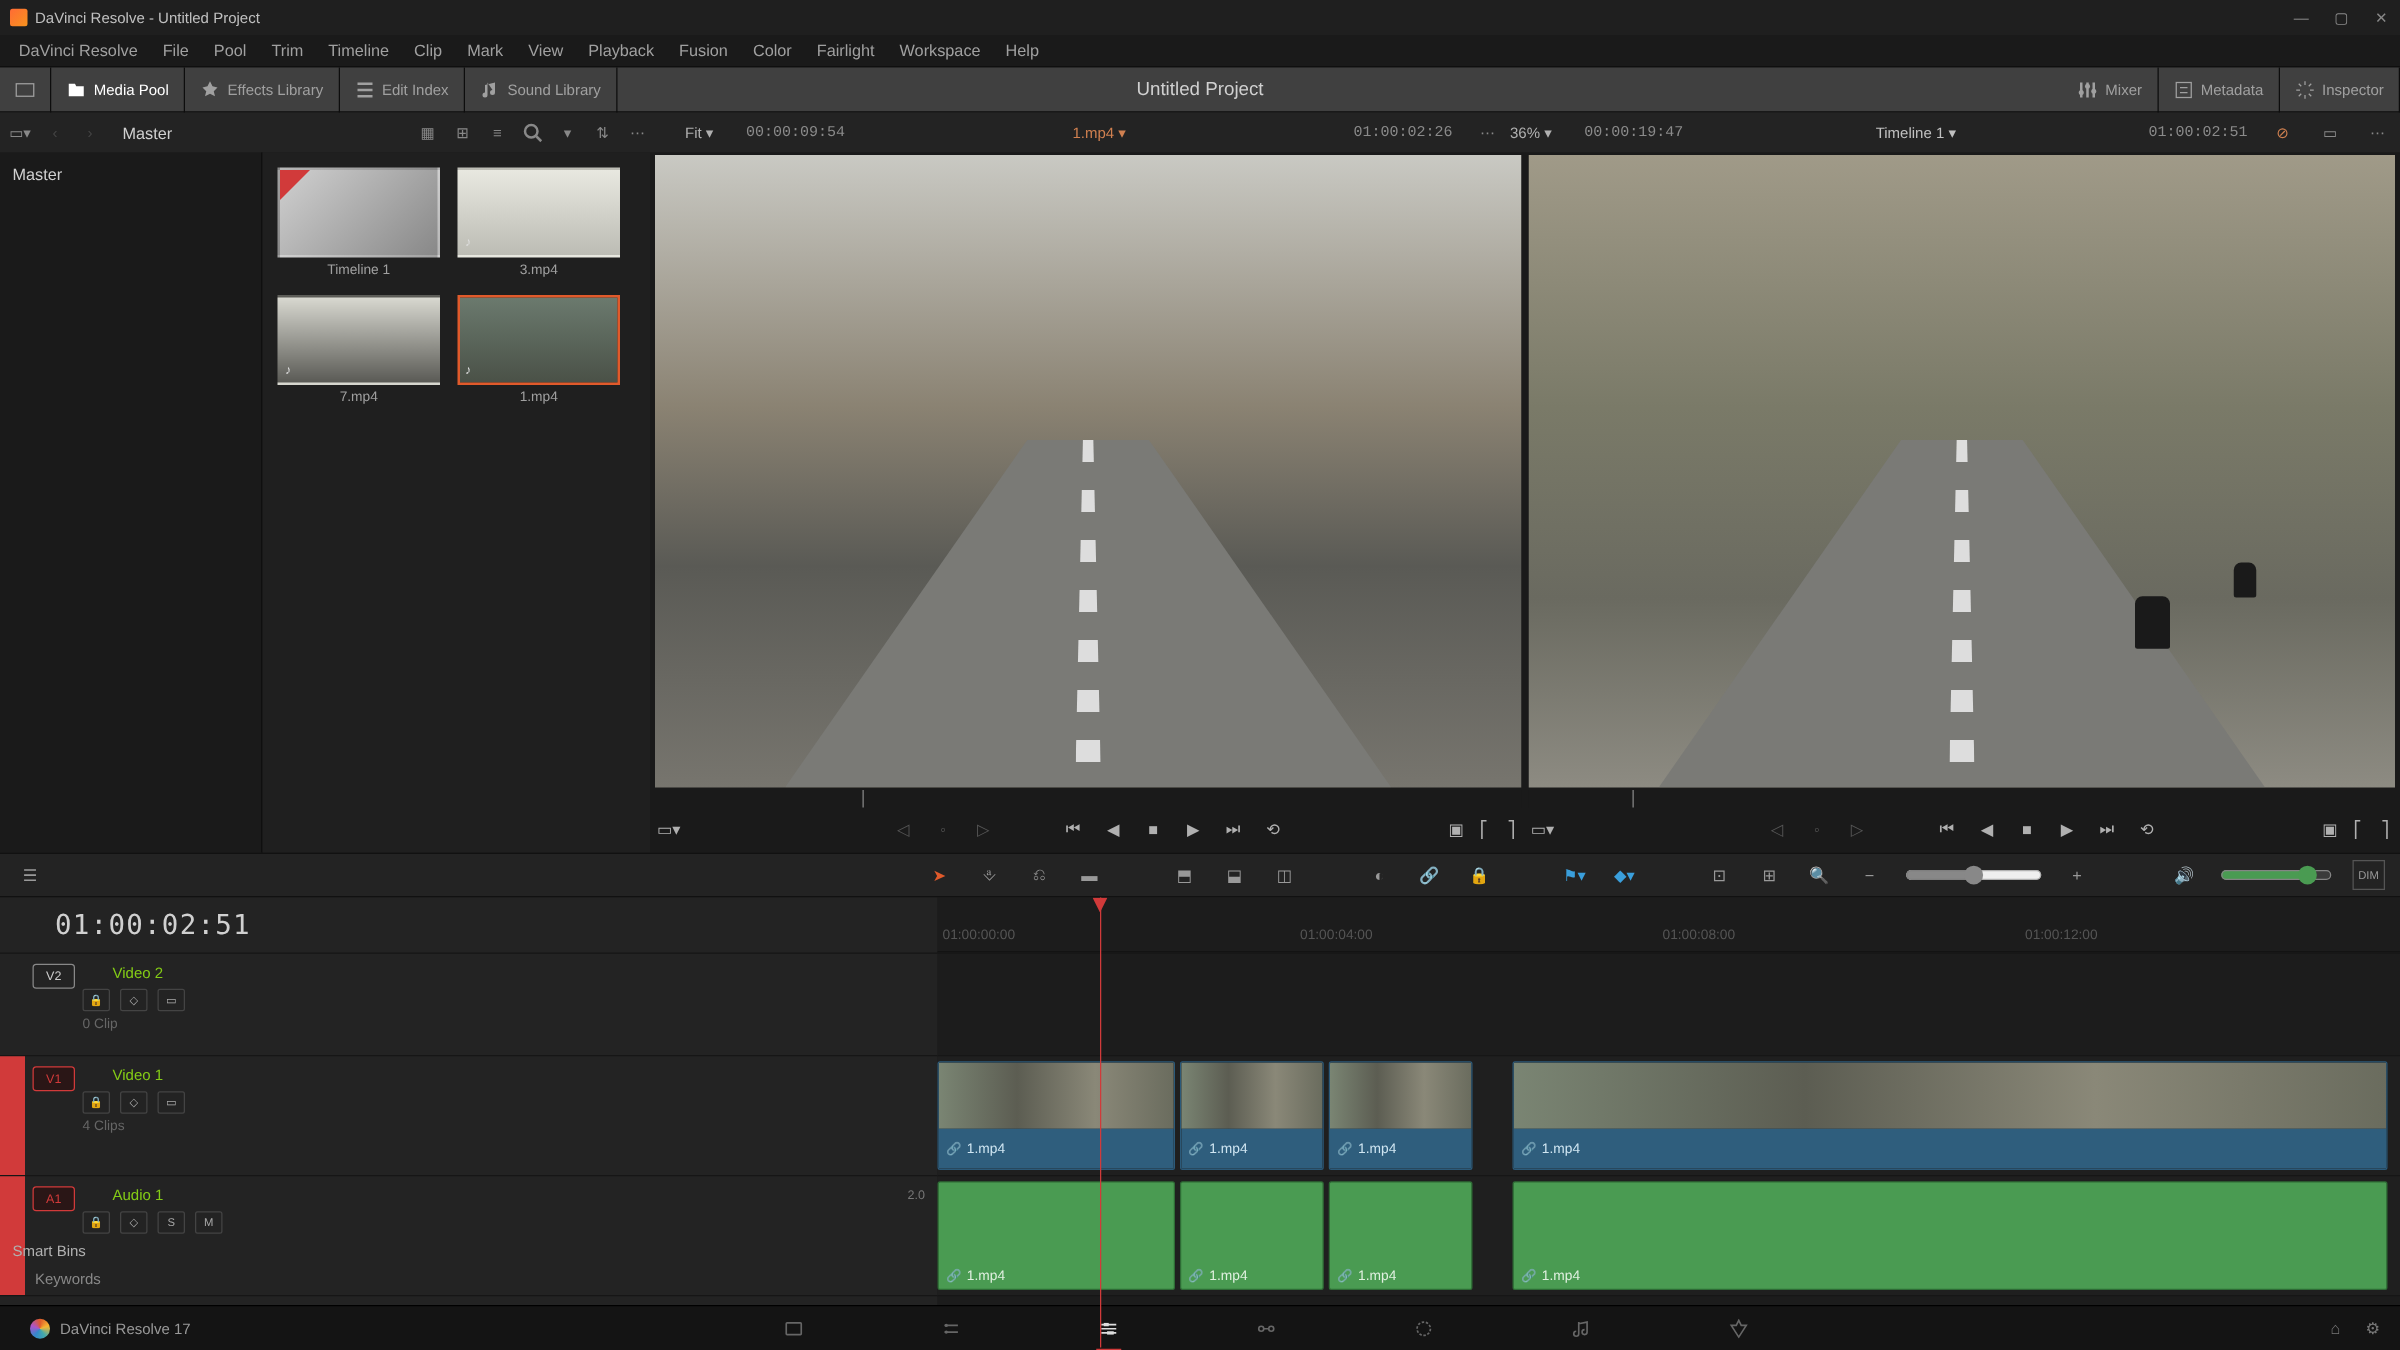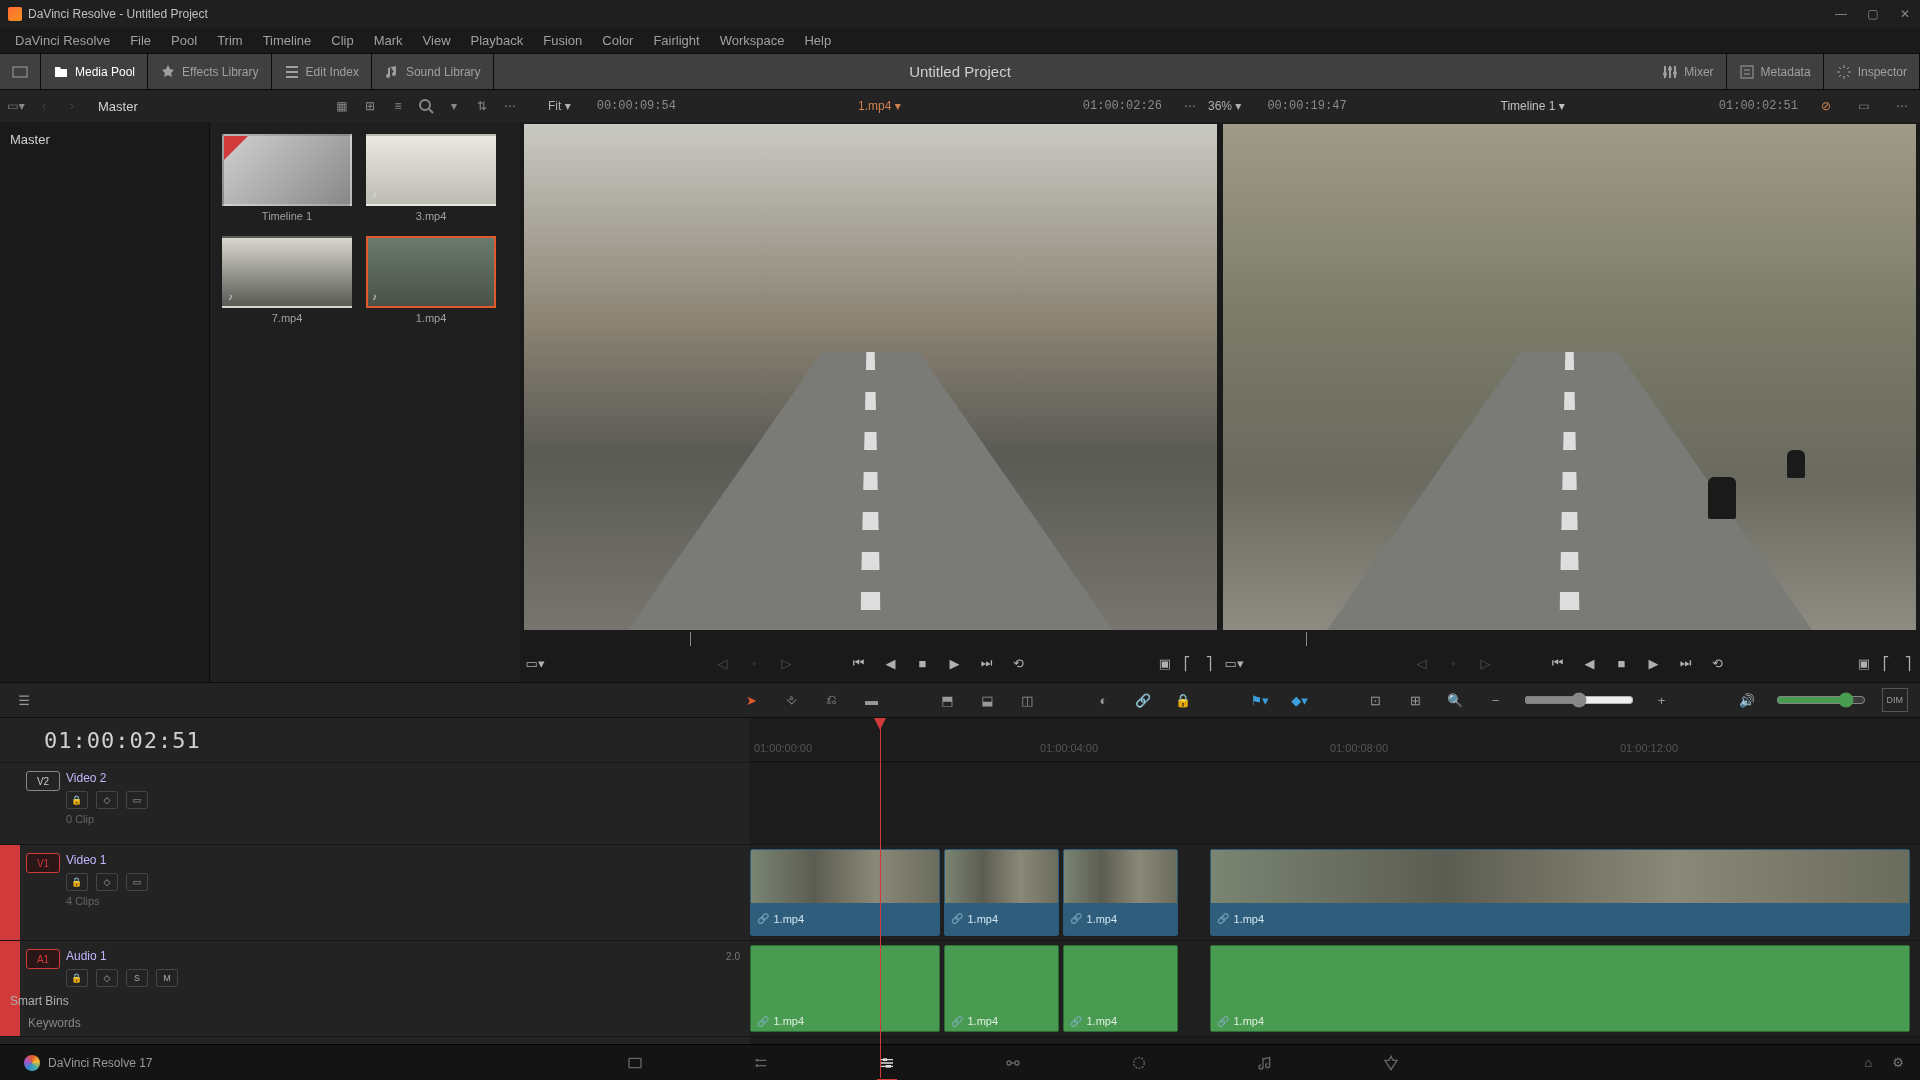--- a/index.html
+++ b/index.html
@@ -72,21 +72,21 @@
 
 .timeline-area { display:flex; height:360px; background:#1c1c1c; }
 .tl-left { width:750px; background:#232323; }
 .tl-header-left { height:44px; display:flex; align-items:center; padding-left:44px; }
 .tl-tc-big { font-family:monospace; font-size:22px; color:#d0d0d0; letter-spacing:1px; }
 .track-head { display:flex; align-items:flex-start; border-top:1px solid #161616; }
 .track-head .tab { width:20px; align-self:stretch; }
 .track-head .badge { width:34px; height:20px; margin:8px 6px 0 6px; border:1px solid #888; border-radius:3px; display:flex; align-items:center; justify-content:center; font-size:10px; color:#ccc; }
 .track-head .badge.dest { border-color:#d13a3a; color:#d13a3a; background:#2a1616; }
 .track-head .info { flex:1; padding:8px 0; }
-.track-head .name { color:#c4b5fd; font-size:12px; }
+.track-head .name { color:#84cc16; font-size:12px;margin-left:24px; }
 .track-head .ctrls { display:flex; gap:8px; margin-top:6px; }
 .mini-btn { width:22px; height:18px; border:1px solid #444; border-radius:2px; font-size:9px; display:flex; align-items:center; justify-content:center; color:#aaa; }
 .clip-count { font-size:11px; color:#666; margin-top:4px; }
 .ch-badge { font-size:10px; color:#777; margin-right:10px; margin-top:10px; }
 
 .tl-right { flex:1; position:relative; }
 .tl-ruler { height:44px; background:#1c1c1c; position:relative; border-bottom:1px solid #111; }
 .tl-ruler .tick { position:absolute; top:24px; font-size:11px; color:#555; }
 .playhead { position:absolute; top:0; bottom:0; width:1px; background:#d13a3a; z-index:10; }
 .playhead::before { content:''; position:absolute; top:0; left:-6px; width:12px; height:12px; background:#d13a3a; clip-path:polygon(0 0,100% 0,50% 100%); }

